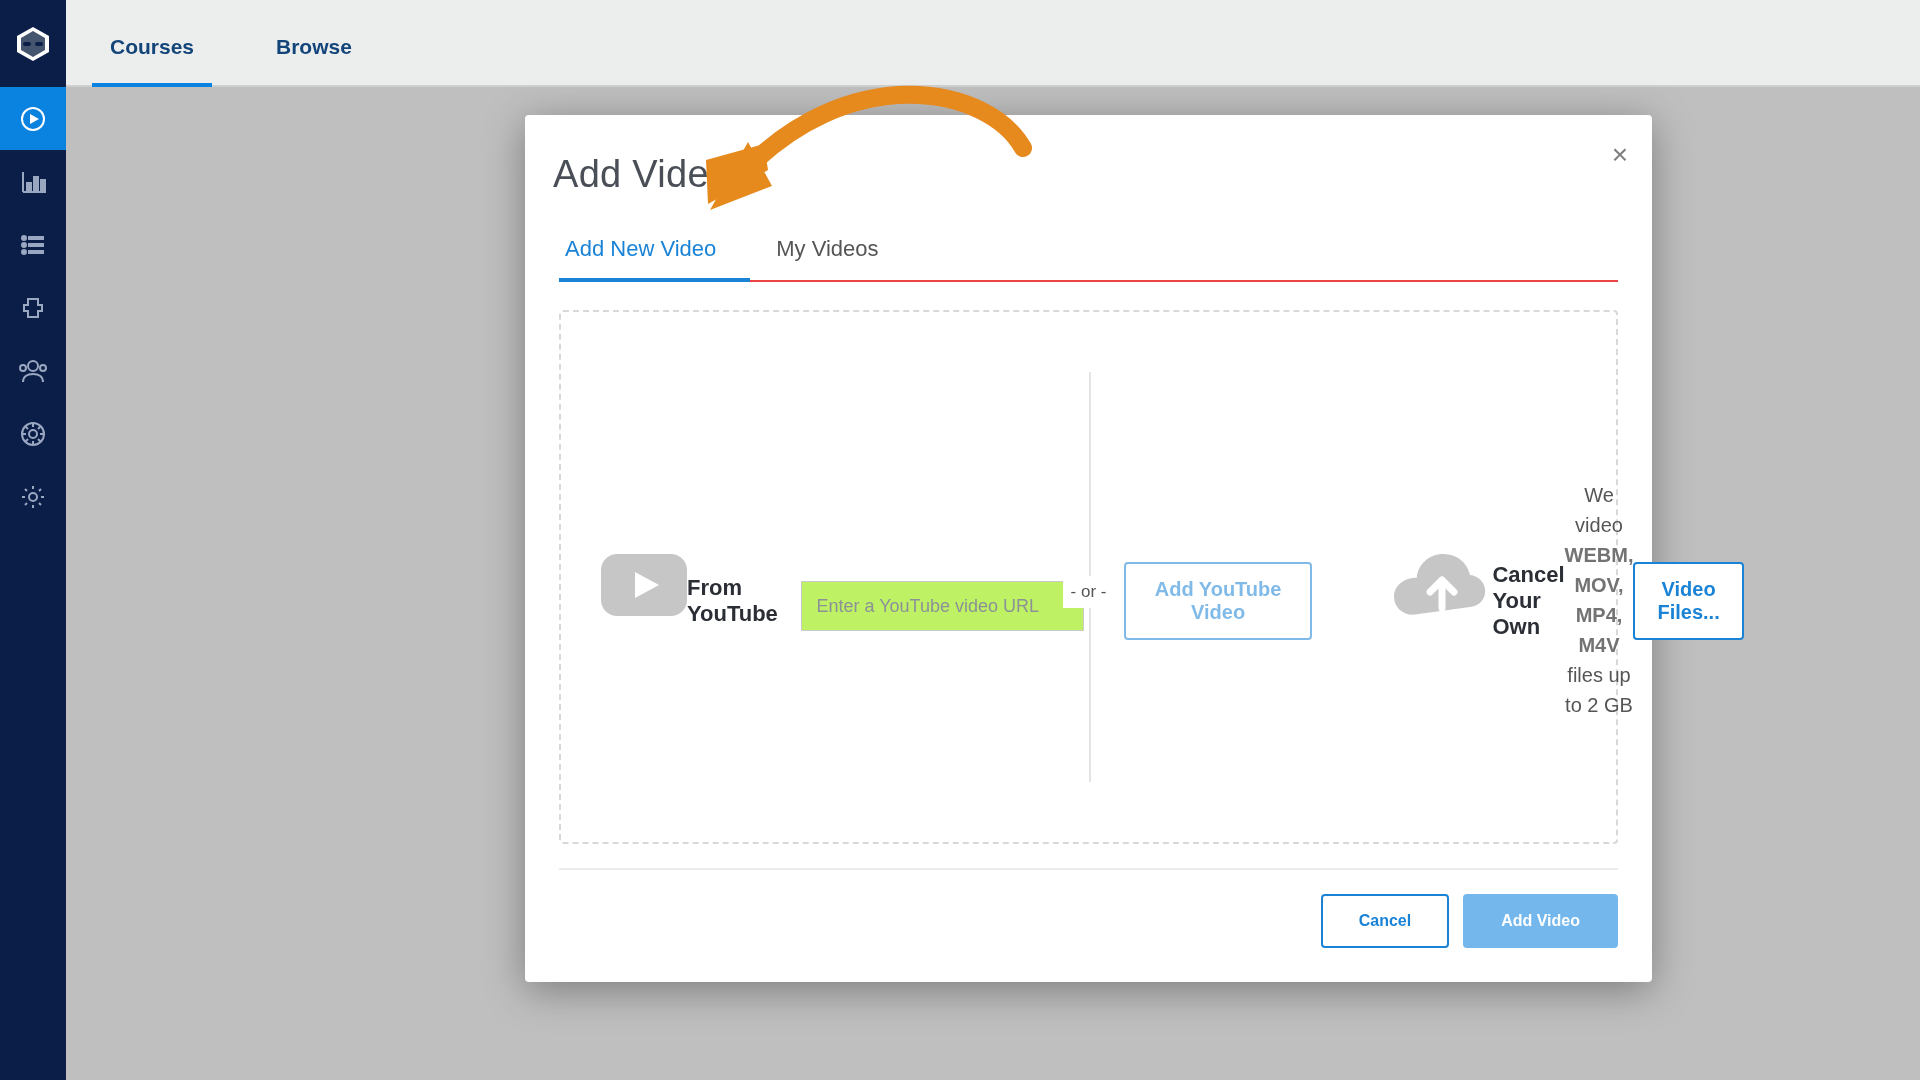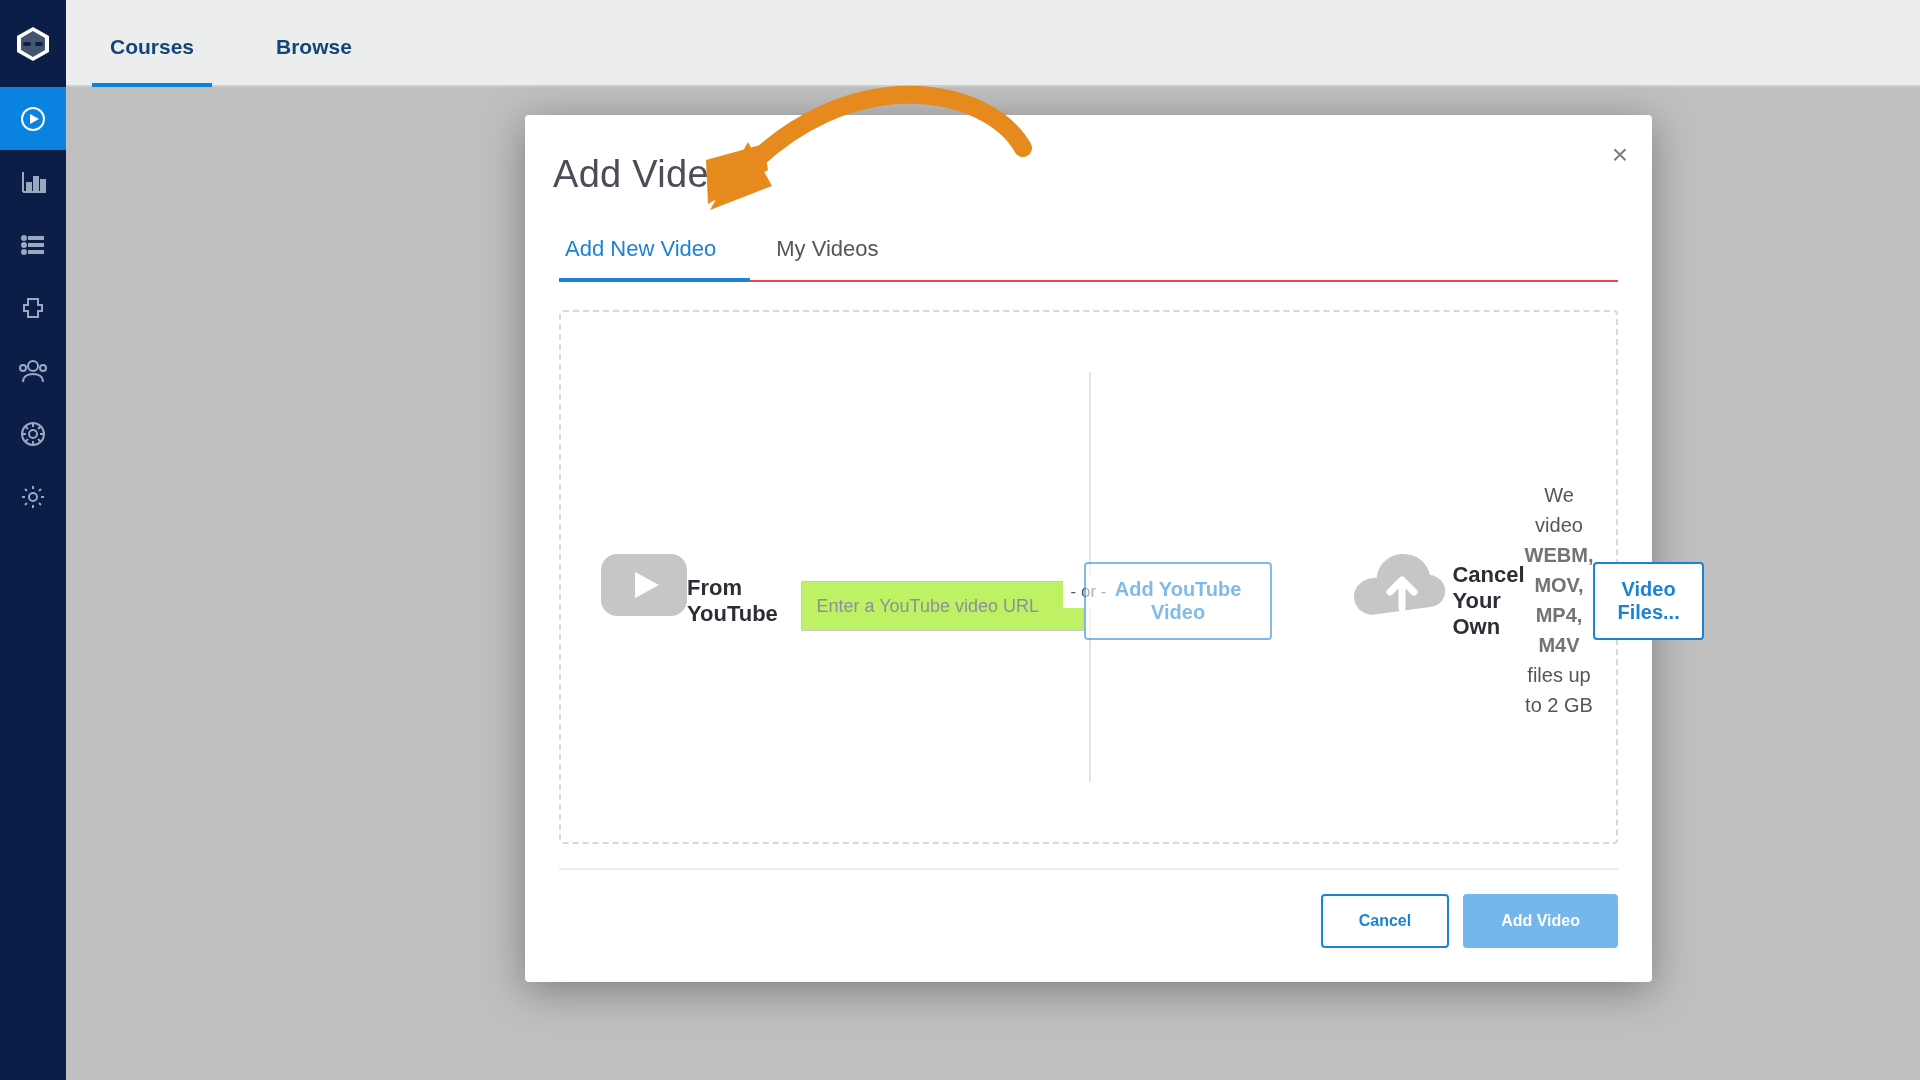--- a/index.html
+++ b/index.html
@@ -35,21 +35,21 @@
   .orlabel { position:absolute; left:50%; top:264px; transform:translate(-50%,0); background:#fff; padding:6px 8px; color:#555; font-size:17px; }
 
   .section-title { font-size:22px; font-weight:700; color:#2b2f35; margin-top:28px; }
   .hint { font-size:20px; color:#555; margin-top:26px; text-align:center; line-height:1.5; }
   .hint b { color:#737373; font-weight:700; }
 
   .ytinput { width:364px; height:50px; margin-top:38px; border:1px solid #c9c9c9; border-radius:1px; padding:0 14px; font-size:18px; color:#333; background:#bef264; }
   .ytinput::placeholder { color:#8c9197; }
 
   .btn-outline-blue { margin-top:28px; border:2px solid #1a83d6; background:#fff; color:#1a83d6; font-size:20px; font-weight:600; padding:14px 22px; border-radius:4px; cursor:pointer; }
-  .btn-outline-blue.muted { opacity:.55; }
+  .btn-outline-blue.muted { opacity:.55;margin-left:40px; }
 
   
   .footer { border-top:2px solid #ececec; margin-top:24px; padding-top:24px; display:flex; justify-content:flex-end; gap:14px; }
   .btn { font-size:16px; font-weight:600; padding:16px 36px; border-radius:4px; cursor:pointer; }
   .btn-cancel { background:#fff; border:2px solid #1a83d6; color:#1a83d6; }
   .btn-primary { background:#73b7ec; border:2px solid #73b7ec; color:#fff; }
 
   
   .arrow-annot { position:absolute; left:688px; top:78px; width:350px; height:150px; z-index:20; pointer-events:none; }
 

